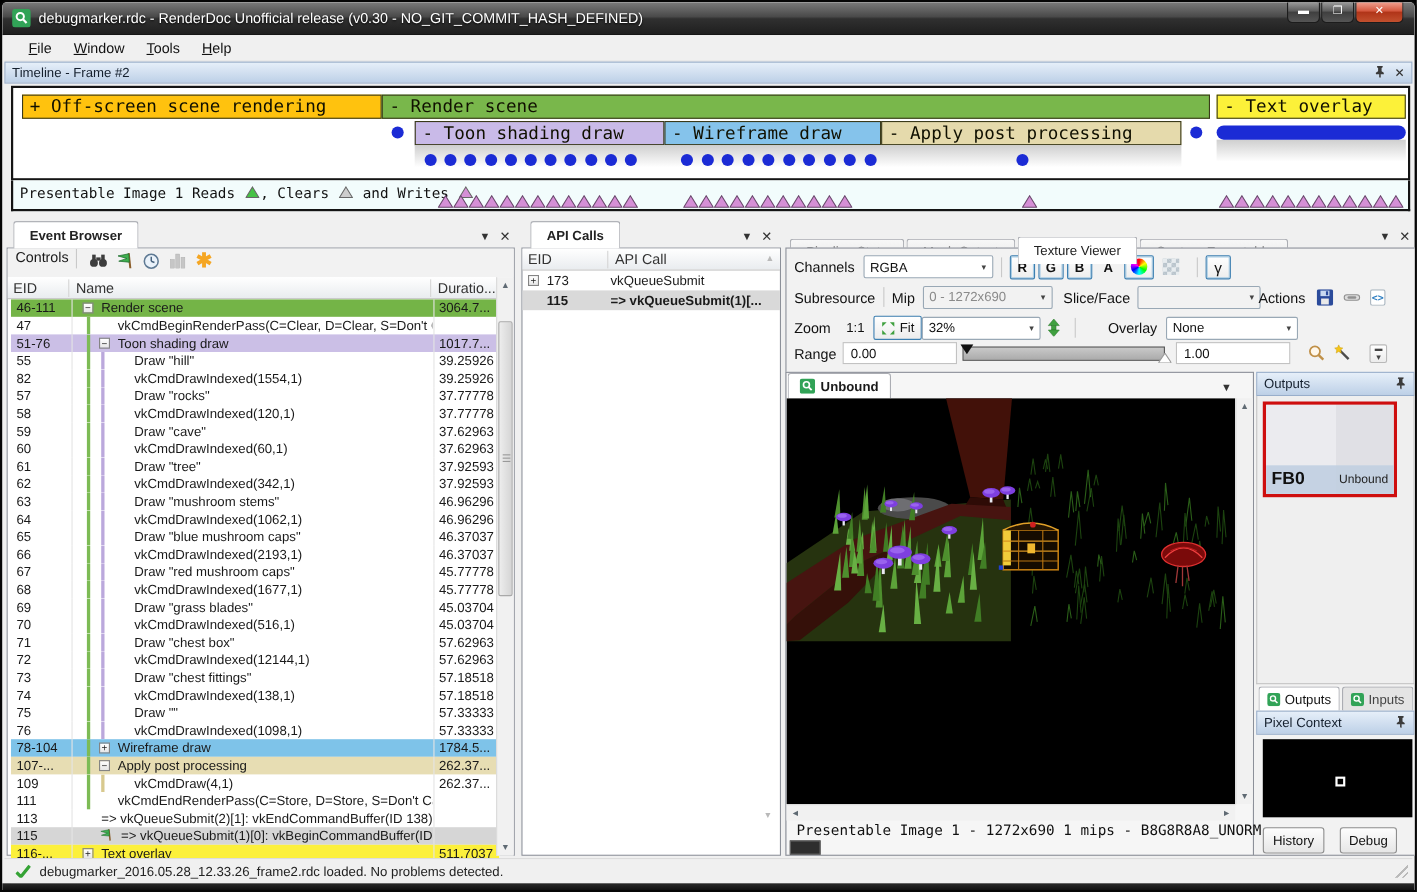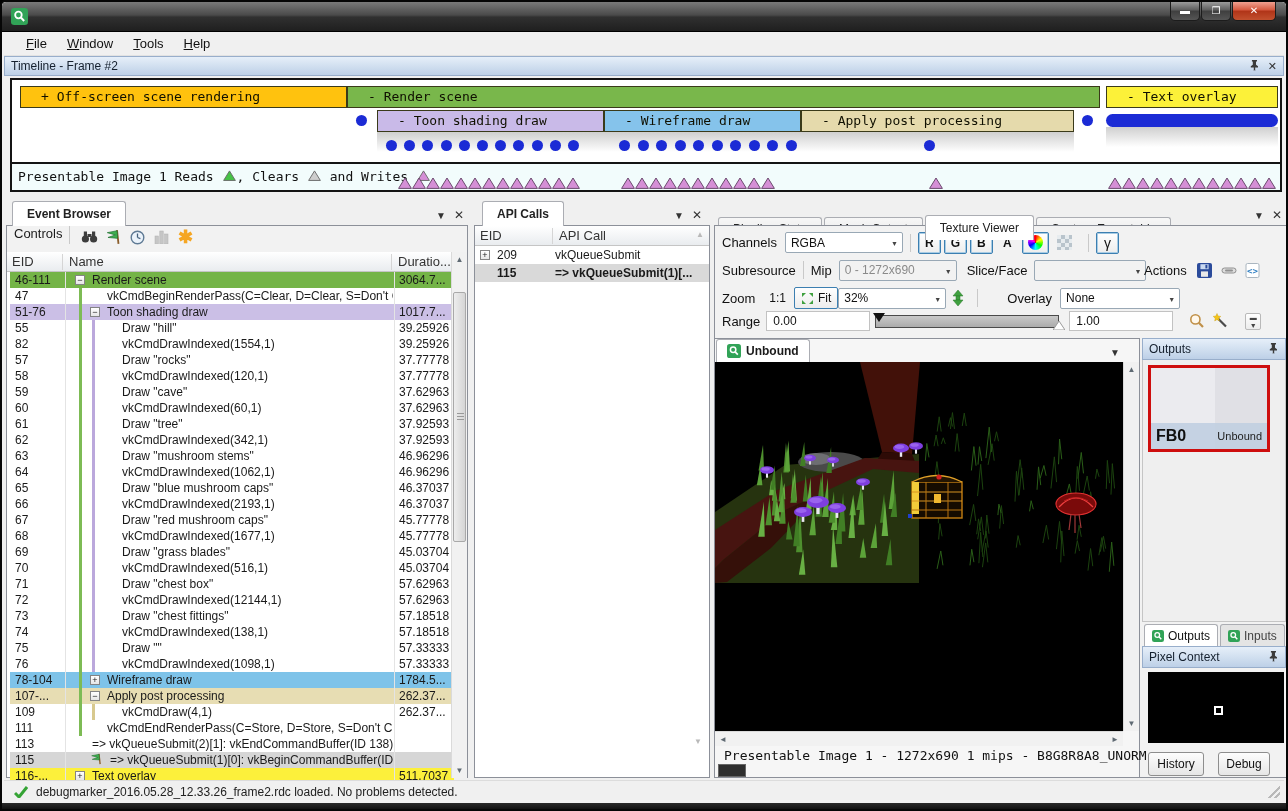--- a/index.html
+++ b/index.html
@@ -18,21 +18,21 @@
 
 .menubar{position:absolute;left:2px;right:2px;top:30px;height:24px;background:#F0F0F0;border-bottom:1px solid #E2E2E2;display:flex;align-items:center;padding-left:12px}
 .menu-item{font-size:13px;padding:3px 10px;color:#111}
 .menu-item u{text-decoration:underline}
 
 .dockhead{background:linear-gradient(#E6EFF9,#BDD0E7);border:1px solid #98AECB;font-size:12px;color:#15202e;display:flex;align-items:center;padding:0 6px}
 .dock-x{margin-left:8px;color:#333;font-size:11px}
 .pin{width:11px;height:12px}
 
 .tlbox{position:absolute;left:8px;top:76px;width:1272px;height:86px;background:#fff;border:2px solid #141414;overflow:hidden}
-.tlbar{position:absolute;height:22px;border:1px solid #3a3a1a;font-size:13px;line-height:20px;padding-left:20px;color:#101000;white-space:nowrap;overflow:hidden;font-family:"DejaVu Sans Mono","Liberation Mono",monospace}
+.tlbar{position:absolute;height:22px;border:1px solid #3a3a1a;font-size:16px;line-height:20px;padding-left:6px;color:#101000;white-space:nowrap;overflow:hidden;font-family:"DejaVu Sans Mono","Liberation Mono",monospace}
 .tldot{position:absolute;width:11px;height:11px;border-radius:50%;background:#1B2BD5}
 .tlcap{position:absolute;height:13px;border-radius:7px;background:#1B2BD5}
 .tlgrad{position:absolute;background:linear-gradient(#cfcfcf,rgba(255,255,255,0))}
 .markbox{position:absolute;left:8px;top:162px;width:1272px;height:28px;background:#F2FCFC;border:2px solid #141414;border-top:none;overflow:hidden}
 .marktext{position:absolute;left:6px;top:5px;font-size:13px;color:#111;display:flex;align-items:center;white-space:pre}
 .trirun{position:absolute;top:13px;display:flex}
 
 .panelbox{position:absolute;background:#fff;border:1px solid #8C9099}
 .tabrow{position:absolute;display:flex;align-items:flex-end}
 .tab{height:23px;padding:0 14px;font-size:12px;background:linear-gradient(#F7F7F7,#E6E6E6);border:1px solid #ABADB3;border-bottom:none;border-radius:3px 3px 0 0;display:flex;align-items:center;margin-right:2px;color:#222}
@@ -88,20 +88,21 @@
 <body>
 
 <div class="win">
 
   <div class="titlebar">
     <span class="title-ico" id="title-icon"><svg width="17" height="17" viewBox="0 0 16 16">
           <rect width="16" height="16" rx="3" fill="#31A357"></rect>
           <circle cx="7" cy="6.6" r="3.1" fill="none" stroke="#fff" stroke-width="1.7"></circle>
           <line x1="9.3" y1="9" x2="12.4" y2="12.2" stroke="#fff" stroke-width="1.9"></line>
         </svg></span>
+    <span class="title-txt">debugmarker.rdc - RenderDoc Unofficial release (v0.30 - NO_GIT_COMMIT_HASH_DEFINED)</span>
     <span class="winbtns">
       <span class="wbtn">▬</span>
       <span class="wbtn">❐</span>
       <span class="wbtn close">✕</span>
     </span>
   </div>
 
   <div class="menubar" id="menubar">
       <span class="menu-item"><u>F</u>ile</span>
       <span class="menu-item"><u>W</u>indow</span>
@@ -640,21 +641,21 @@
   <div class="panelbox" style="left:472px;top:223px;width:236px;height:553px"></div>
 
   <div class="gridhead" style="left:473px;top:224px;width:234px">
     <span class="gh" style="left:0;width:78px">EID</span>
     <span class="gh" style="left:79px;width:138px;border-right:none">API Call</span>
   </div>
   <span class="abs" style="left:694px;top:228px;font-size:8px;color:#B9B9B9">▲</span>
   <div id="api-rows" style="position:absolute;left:473px;top:244px;width:234px">
       <div style="position: relative; height: 18px; font-size: 12px;">
         <i class="exp" style="left:5px;top:4px">+</i>
-        <span style="position:absolute;left:22px;top:2px">209</span>
+        <span style="position:absolute;left:22px;top:2px">173</span>
         <span style="position:absolute;left:80px;top:2px;white-space:nowrap">vkQueueSubmit</span>
       </div>
       <div style="position: relative; height: 18px; font-size: 12px; background: rgb(217, 217, 217); font-weight: bold;">
         <span style="position:absolute;left:22px;top:2px">115</span>
         <span style="position:absolute;left:80px;top:2px;white-space:nowrap">=&gt; vkQueueSubmit(1)[...</span>
       </div>
     </div>
   <span class="abs" style="left:692px;top:735px;font-size:8px;color:#B9B9B9">▼</span>
 
   <div class="tabrow" style="left:716px;top:213px;height:25px">

